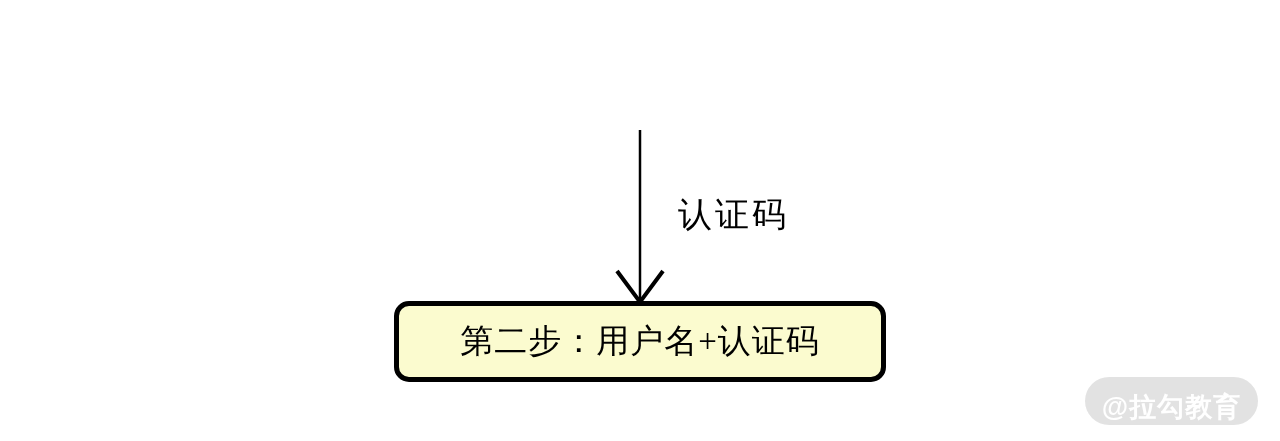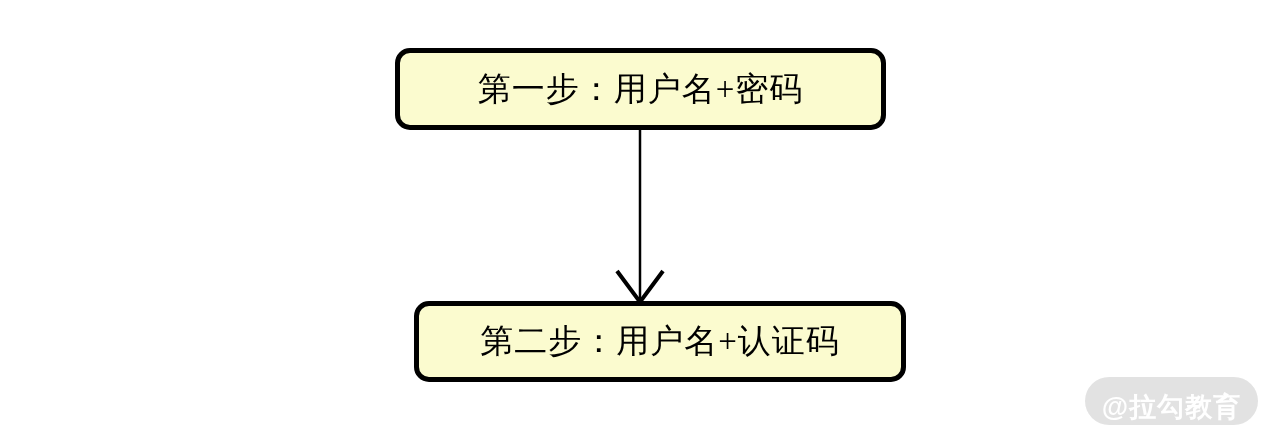--- a/index.html
+++ b/index.html
@@ -33,21 +33,20 @@
     left: 395px;
     top: 48px;
     width: 491px;
     height: 82px;
   }
   .node-step2 {
     left: 394px;
     top: 301px;
     width: 492px;
     height: 81px;
-    margin-left: 20px;
   }
   .connector {
     position: absolute;
     left: 608px;
     top: 130px;
     width: 64px;
     height: 173px;
   }
   .edge-label {
     position: absolute;
@@ -76,29 +75,27 @@
     color: var(--watermark-text, #ffffff);
     letter-spacing: 1px;
     white-space: nowrap;
   }
 </style>
 </head>
 <body>
 
 <div class="canvas">
 
-  <div class="node node-step1">
-    <span>第一步：用户名+密码</span>
-  </div>
 
   <svg class="connector" viewBox="0 0 64 173" xmlns="http://www.w3.org/2000/svg" aria-hidden="true">
     <line x1="32" y1="0" x2="32" y2="171" stroke="#000000" stroke-width="2.5"></line>
     <polyline points="9,141 32,172 55,141" fill="none" stroke="#000000" stroke-width="4"></polyline>
   </svg>
 
+  <div class="edge-label">认证码</div>
 
   <div class="node node-step2">
     <span>第二步：用户名+认证码</span>
   </div>
 
   <div class="watermark">
     <span>@拉勾教育</span>
   </div>
 
 </div>

